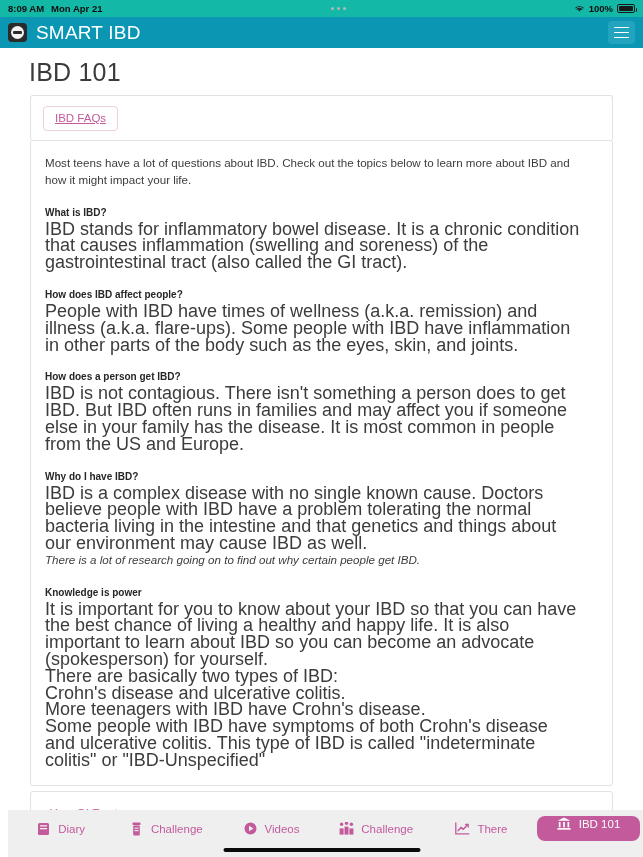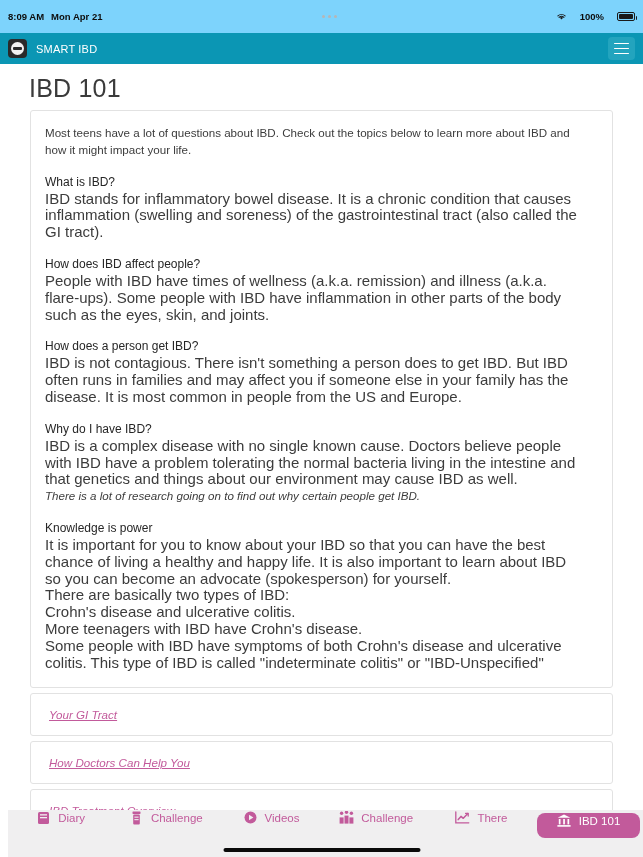--- a/index.html
+++ b/index.html
@@ -6,33 +6,33 @@
   html, body {
     width: 643px; height: 857px;
     font-family: "Liberation Sans", sans-serif;
     background: #ffffff;
     overflow: hidden;
   }
   body { position: relative; }
 
   
   .statusbar {
-    height: 33px;
-    background: #7dd3fc;
+    height: 17px;
+    background: #14b8a6;
     display: flex;
     align-items: center;
     padding: 0 8px;
     font-size: 9.5px;
     color: #0d0d0d;
     font-weight: 600;
   }
   .sb-left { display: flex; gap: 7px; align-items: center; white-space: nowrap; }
   .sb-center { flex: 1; display: flex; justify-content: center; align-items: center; gap: 3px; }
   .sb-dot { width: 3px; height: 3px; border-radius: 50%; background: #b6b6b6; }
-  .sb-right { display: flex; gap: 13px; align-items: center; white-space: nowrap; }
+  .sb-right { display: flex; gap: 4px; align-items: center; white-space: nowrap; }
   .wifi-icon { width: 11px; height: 9px; position: relative; display:inline-block; }
   .wifi-icon svg { display:block; }
   .batt { width: 18px; height: 9px; border: 1px solid #1a1a1a; border-radius: 2px; position: relative; }
   .batt::after {
     content:""; position:absolute; right:-3px; top:2.5px;
     width:1.5px; height:4px; background:#1a1a1a; border-radius:0 1px 1px 0;
   }
   .batt-fill { position:absolute; left:1px; top:1px; bottom:1px; right:1px; background:#1a1a1a; border-radius:1px; }
 
   
@@ -56,21 +56,21 @@
     border-radius: 50%;
     background: #f2f2f2;
     position: relative;
   }
   .logo-inner::after {
     content:""; position:absolute; left:2px; right:2px; top:5px;
     height:3px; background:#2a2a2a; border-radius:1px;
   }
   .app-title {
     color: #ffffff;
-    font-size: 11px;
+    font-size: 19px;
     margin-left: 9px;
     letter-spacing: .2px;
   }
   .hamburger {
     position: absolute;
     right: 8px; top: 4px;
     width: 27px; height: 23px;
     background: #23a4be;
     border-radius: 4px;
     display: flex; flex-direction: column;
@@ -115,27 +115,27 @@
     border-radius: 3px;
     padding: 14px 30px 16px 14px;
     margin-top: -1px;
   }
   .body-text {
     font-size: 11.6px;
     line-height: 16.8px;
     color: #3c3c3c;
   }
   .sec-head {
-    font-size: 12px;
-    font-weight: normal;
+    font-size: 10px;
+    font-weight: bold;
     color: #262626;
     margin-top: 15px;
     line-height: 17px;
   }
-  .sec-body { font-size: 15px; line-height: 16.8px; color: #3c3c3c; }
+  .sec-body { font-size: 18px; line-height: 16.8px; color: #3c3c3c; }
   .sec-italic { font-style: italic; font-size: 11.6px; line-height: 16.8px; color: #3c3c3c; }
 
   .acc-list { margin-top: 0; }
   .acc-item {
     border: 1px solid #e2e2e2;
     border-radius: 3px;
     padding: 11px 18px 12px;
     margin-top: 5px;
     background: #ffffff;
     cursor: pointer;
@@ -147,21 +147,21 @@
     text-decoration: underline;
   }
 
   
   .tabbar {
     position: absolute;
     left: 8px; right: 0; bottom: 0;
     height: 47px;
     background: #f0eff0;
     display: flex;
-    align-items: flex-start;
+    align-items: center;
   }
   .tab {
     flex: 1;
     display: flex;
     align-items: center;
     justify-content: center;
     gap: 7px;
     color: #c25a9b;
     font-size: 11.5px;
     cursor: pointer;
@@ -223,20 +223,23 @@
       <span></span>
       <span></span>
   </div>
 </div>
 
 <div class="page">
   <div class="page-title">IBD 101</div>
 
   <div class="content">
 
+    <div class="card card-top">
+      <span class="faq-btn">IBD FAQs</span>
+    </div>
 
     <div class="card-body">
       <p class="body-text">Most teens have a lot of questions about IBD. Check out the topics below to learn more about IBD and how it might impact your life.</p>
       <div id="sections-host">
           <div class="sec-head">What is IBD?</div>
           <div class="sec-body">IBD stands for inflammatory bowel disease. It is a chronic condition that causes inflammation (swelling and soreness) of the gastrointestinal tract (also called the GI tract).</div>
           <div class="sec-head">How does IBD affect people?</div>
           <div class="sec-body">People with IBD have times of wellness (a.k.a. remission) and illness (a.k.a. flare-ups). Some people with IBD have inflammation in other parts of the body such as the eyes, skin, and joints.</div>
           <div class="sec-head">How does a person get IBD?</div>
           <div class="sec-body">IBD is not contagious. There isn't something a person does to get IBD. But IBD often runs in families and may affect you if someone else in your family has the disease. It is most common in people from the US and Europe.</div>

